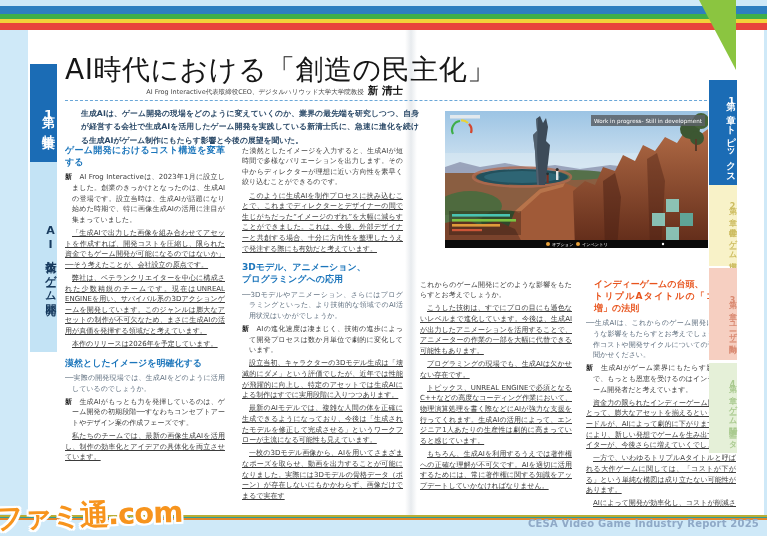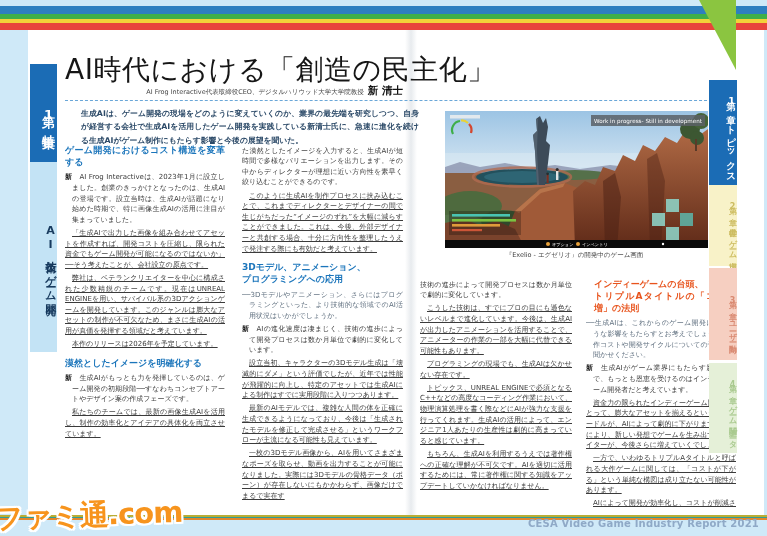--- a/index.html
+++ b/index.html
@@ -94,20 +94,21 @@
     <div class="dashes"></div>
     <div class="lead">生成AIは、ゲーム開発の現場をどのように変えていくのか、業界の最先端を研究しつつ、自身が経営する会社で生成AIを活用したゲーム開発を実践している新清士氏に、急速に進化を続ける生成AIがゲーム制作にもたらす影響と今後の展望を聞いた。</div>
 
     <div class="col" style="left:37px;top:113px;width:160px;height:366px">
       <h3 class="h first">ゲーム開発におけるコスト構造を変革する</h3>
       <p class="sp"><b>新</b><span>　AI Frog Interactiveは、2023年1月に設立しました。創業のきっかけとなったのは、生成AIの登場です。設立当時は、生成AIが話題になり始めた時期で、特に画像生成AIの活用に注目が集まっていました。</span></p>
       <p class="pi">「生成AIで出力した画像を組み合わせてアセットを作成すれば、開発コストを圧縮し、限られた資金でもゲーム開発が可能になるのではないか」──そう考えたことが、会社設立の原点です。</p>
       <p class="pi">弊社は、ベテランクリエイターを中心に構成された少数精鋭のチームです。現在はUNREAL ENGINEを用い、サバイバル系の3Dアクションゲームを開発しています。このジャンルは膨大なアセットの制作が不可欠なため、まさに生成AIの活用が真価を発揮する領域だと考えています。</p>
       <p class="pi">本作のリリースは2026年を予定しています。</p>
       <h3 class="h">漠然としたイメージを明確化する</h3>
+      <p class="q">──実際の開発現場では、生成AIをどのように活用しているのでしょうか。</p>
       <p class="sp"><b>新</b><span>　生成AIがもっとも力を発揮しているのは、ゲーム開発の初期段階──すなわちコンセプトアートやデザイン案の作成フェーズです。</span></p>
       <p class="pi">私たちのチームでは、最新の画像生成AIを活用し、制作の効率化とアイデアの具体化を両立させています。</p>
 
     </div>
 
     <div class="col" style="left:214px;top:113px;width:161px;height:366px">
       <p>た漠然としたイメージを入力すると、生成AIが短時間で多様なバリエーションを出力します。その中からディレクターが理想に近い方向性を素早く絞り込むことができるのです。</p>
       <p class="pi">このように生成AIを制作プロセスに挟み込むことで、これまでディレクターとデザイナーの間で生じがちだった“イメージのずれ”を大幅に減らすことができました。これは、今後、外部デザイナーと共創する場合、十分に方向性を整理したうえで発注する際にも有効だと考えています。</p>
       <h3 class="h">3Dモデル、アニメーション、
 プログラミングへの応用</h3>
@@ -181,24 +182,23 @@
         </g>
 
         <rect y="129" width="263" height="8" fill="#0a0a0a"></rect>
         <circle cx="103" cy="133" r="2" fill="#e8a13a"></circle>
         <text x="107" y="135" font-size="4.2" fill="#ffffff">オプション</text>
         <circle cx="133" cy="133" r="2" fill="#e8a13a"></circle>
         <text x="137" y="135" font-size="4.2" fill="#ffffff">インベントリ</text>
         <circle cx="218" cy="133" r="1.2" fill="#ffffff"></circle>
       </svg>
     </figure>
-    <div class="caption">『Exelio - エグゼリオ』の開発中のゲーム画面</div>
 
     <div class="col" style="left:392px;top:247px;width:152px;height:232px">
-      <p>技術の進歩によって開発プロセスは数か月単位で劇的に変化しています。</p>
+      <p>これからのゲーム開発にどのような影響をもたらすとお考えでしょうか。</p>
       <p class="pi">こうした技術は、すでにプロの目にも遜色ないレベルまで進化しています。今後は、生成AIが出力したアニメーションを活用することで、アニメーターの作業の一部を大幅に代替できる可能性もあります。</p>
       <p class="pi">プログラミングの現場でも、生成AIは欠かせない存在です。</p>
       <p class="pi">トピックス、UNREAL ENGINEで必須となるC++などの高度なコーディング作業において、物理演算処理を書く際などにAIが強力な支援を行ってくれます。生成AIの活用によって、エンジニア1人あたりの生産性は劇的に高まっていると感じています。</p>
       <p class="pi">もちろん、生成AIを利用するうえでは著作権への正確な理解が不可欠です。AIを適切に活用するためには、常に著作権に関する知識をアップデートしていかなければなりません。</p>
     </div>
 
     <div class="col" style="left:558px;top:247px;width:150px;height:232px">
       <h3 class="h first accent">インディーゲームの台頭、
 トリプルAタイトルの「コスト増」の法則</h3>
       <p class="q">──生成AIは、これからのゲーム開発にどのような影響をもたらすとお考えでしょうか。制作コストや開発サイクルについての予測をお聞かせください。</p>
@@ -212,17 +212,17 @@
   <div class="rtab rtab1">第1章　トピックス</div>
   <div class="rtab rtab2">第2章　世界のゲーム市場</div>
   <div class="rtab rtab3">第3章　ユーザー動向</div>
   <div class="rtab rtab4">第4章　ゲーム関連データ</div>
   <div class="corner-tri"></div>
 
   <div class="fline fline1"></div>
   <div class="fline fline2"></div>
   <div class="fline fline3"></div>
   <div class="footer-band"></div>
-  <div class="report-name">CESA Video Game Industry Report 2021</div>
+  <div class="report-name">CESA Video Game Industry Report 2025</div>
 
   <div class="watermark">ファミ通.com</div>
 
 </div>
 
 </body></html>

